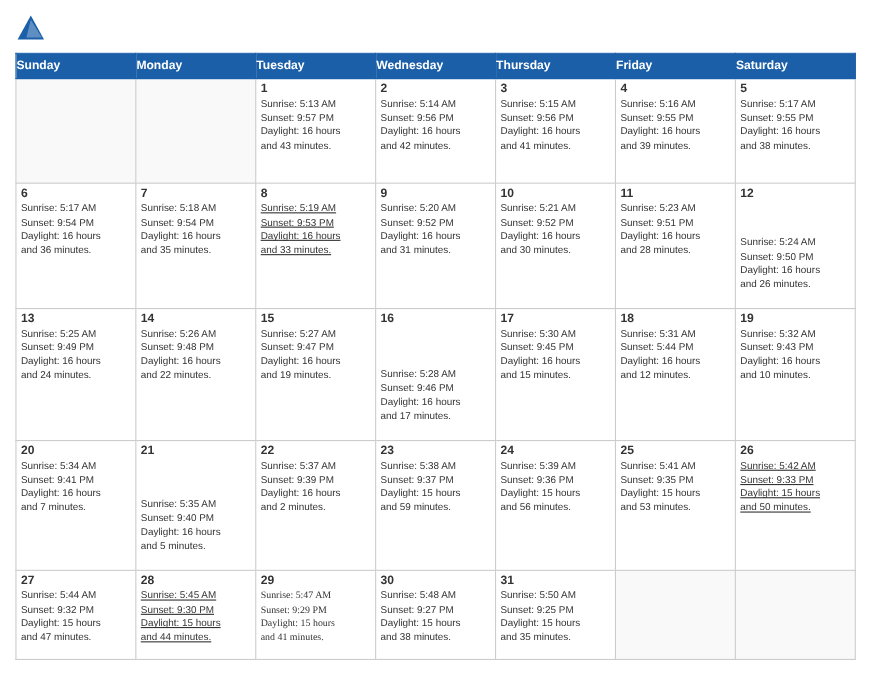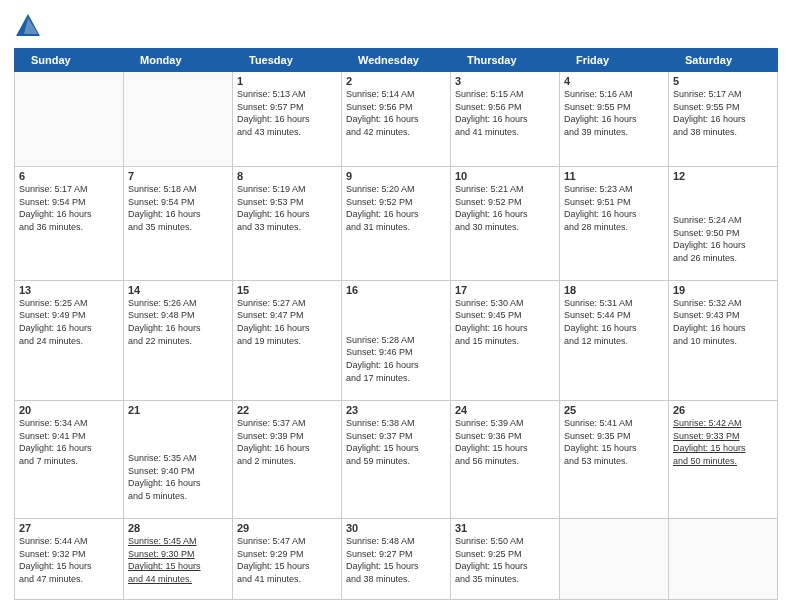--- a/index.html
+++ b/index.html
@@ -66,21 +66,21 @@
       border: 1px solid #ccc;
       border-collapse: collapse;
       width: 100%;
       table-layout: fixed;
     }
     .calendar th {
       background-color: #1a5fa8;
       color: #fff;
       font-size: 11px;
       font-weight: bold;
-      padding: 5px 16px;
+      padding: 5px 0;
       text-align: left;
       border: 1px solid #1a5fa8;
     }
     .calendar td {
       border: 1px solid #ccc;
       vertical-align: top;
       padding: 3px 4px;
       font-size: 9.5px;
       color: #333;
       background: #fff;
@@ -191,21 +191,21 @@
           </td>
           <td>
             <span class="day-num">7</span>
             <div class="day-info" style="white-space: pre-line;">Sunrise: 5:18 AM
 Sunset: 9:54 PM
 Daylight: 16 hours
 and 35 minutes.</div>
           </td>
           <td>
             <span class="day-num">8</span>
-            <div class="day-info" style="white-space: pre-line;">Sunrise: 5:19 AM
+            <div class="day-info" style="white-space: pre-line; text-decoration: underline;">Sunrise: 5:19 AM
 Sunset: 9:53 PM
 Daylight: 16 hours
 and 33 minutes.</div>
           </td>
           <td>
             <span class="day-num">9</span>
             <div class="day-info" style="white-space: pre-line;">Sunrise: 5:20 AM
 Sunset: 9:52 PM
 Daylight: 16 hours
 and 31 minutes.</div>
@@ -344,21 +344,21 @@
           </td>
           <td>
             <span class="day-num">28</span>
             <div class="day-info" style="white-space: pre-line; text-decoration: underline;">Sunrise: 5:45 AM
 Sunset: 9:30 PM
 Daylight: 15 hours
 and 44 minutes.</div>
           </td>
           <td>
             <span class="day-num">29</span>
-            <div class="day-info" style="white-space: pre-line;">Sunrise: 5:47 AM
+            <div class="day-info" style="white-space: pre-line; font-family: Liberation Serif, serif;">Sunrise: 5:47 AM
 Sunset: 9:29 PM
 Daylight: 15 hours
 and 41 minutes.</div>
           </td>
           <td>
             <span class="day-num">30</span>
             <div class="day-info" style="white-space: pre-line;">Sunrise: 5:48 AM
 Sunset: 9:27 PM
 Daylight: 15 hours
 and 38 minutes.</div>

